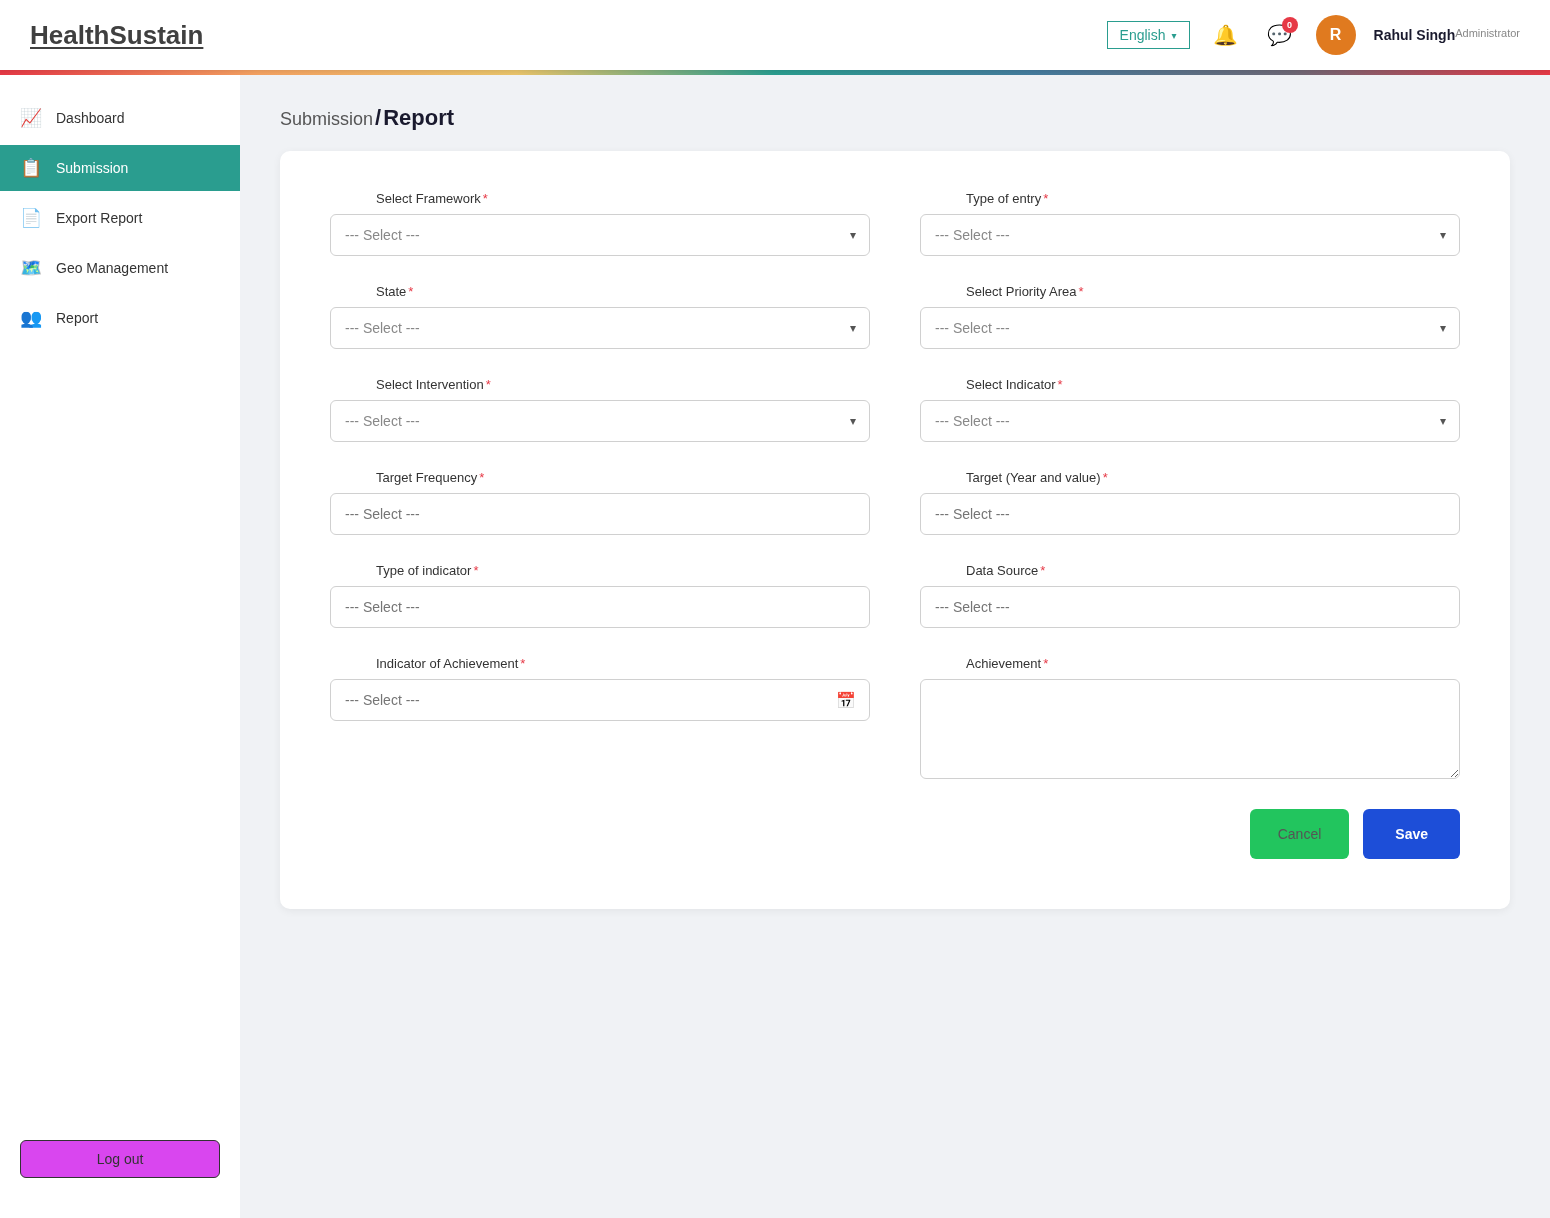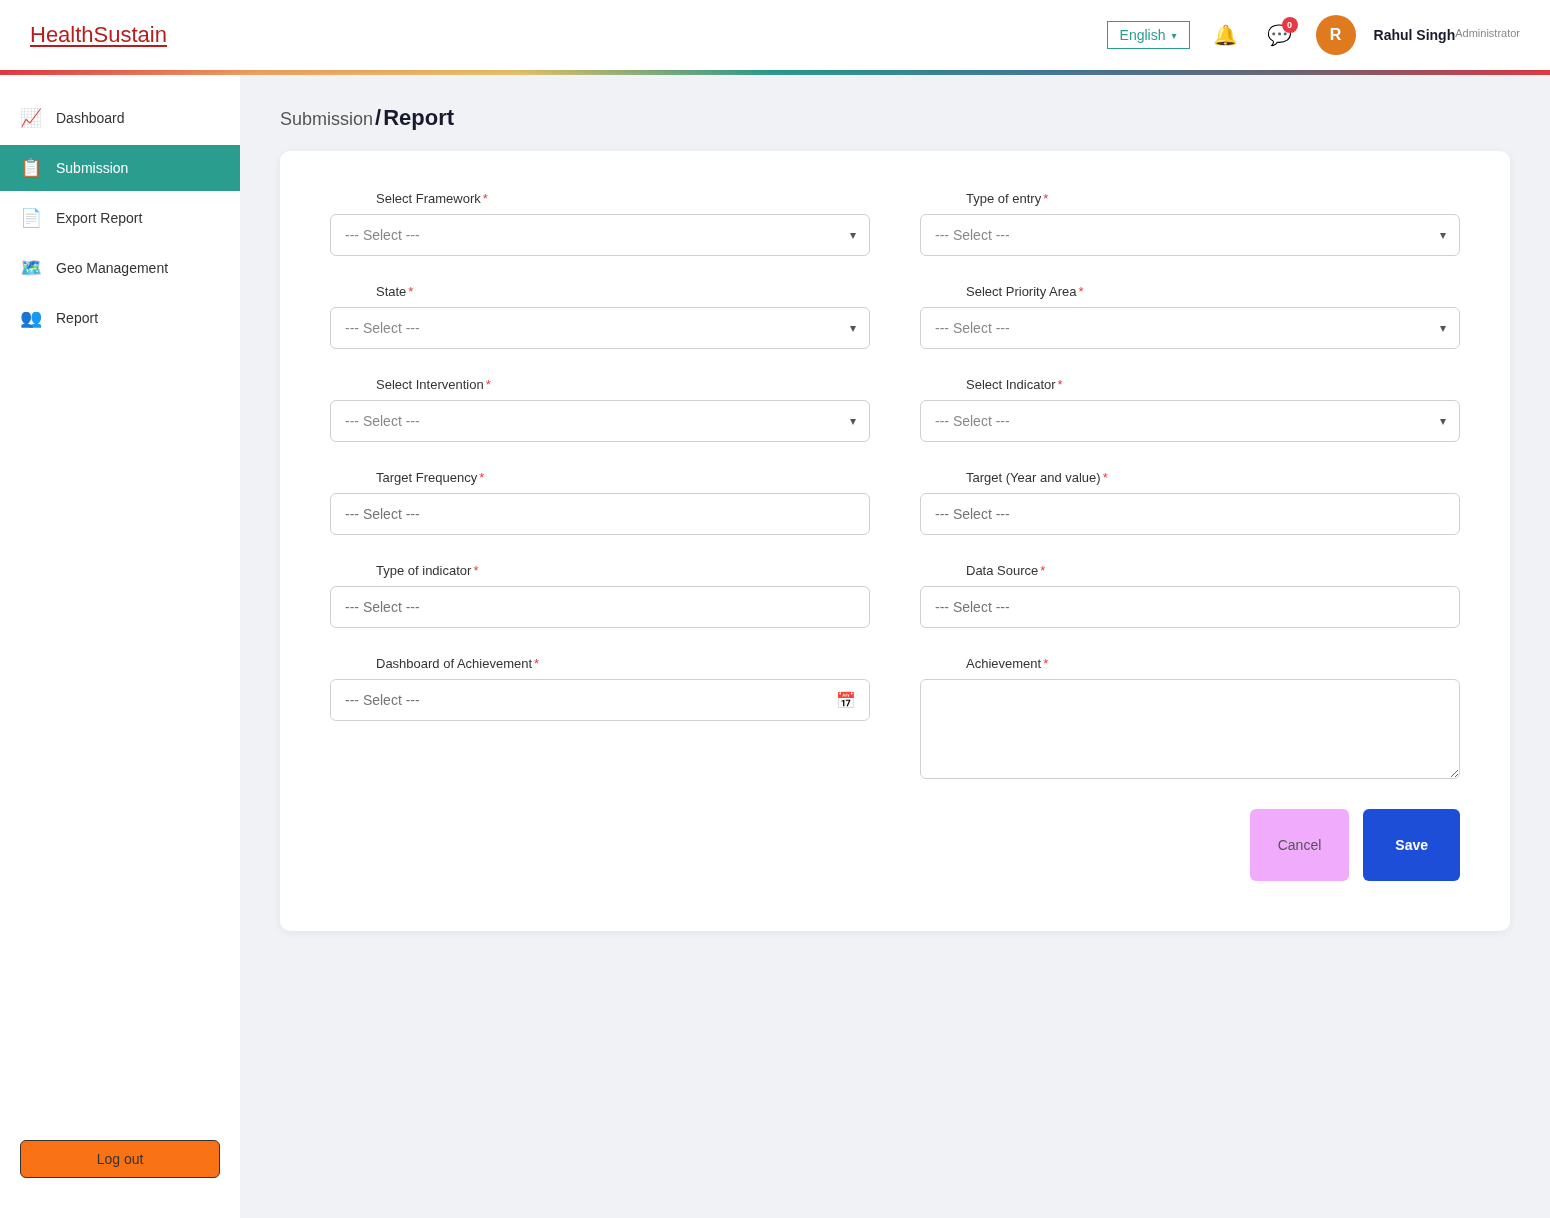--- a/index.html
+++ b/index.html
@@ -11,23 +11,23 @@
       height: 70px;
       display: flex;
       align-items: center;
       justify-content: space-between;
       padding: 0 30px;
       box-shadow: 0 2px 4px rgba(0,0,0,0.08);
       position: relative;
       z-index: 10;
     }
     .header-logo {
-      font-size: 22px;
-      font-weight: 400;
-      color: #b91c1c;
+      font-size: 26px;
+      font-weight: 700;
+      color: #404040;
       text-decoration: underline;
       text-underline-offset: 3px;
     }
     .header-right {
       display: flex;
       align-items: center;
       gap: 18px;
     }
     .lang-selector {
       border: 1.5px solid #2a9d8f;
@@ -117,21 +117,21 @@
       color: #fff;
     }
     .sidebar-item.active .sidebar-icon { color: #fff; }
     .sidebar-icon { font-size: 18px; color: #555; width: 22px; text-align: center; }
     .sidebar-bottom { padding: 20px; }
     .logout-btn {
       width: 100%;
       padding: 10px 0;
       border: 1.5px solid #333;
       border-radius: 6px;
-      background: #f97316;
+      background: #d946ef;
       font-size: 14px;
       font-weight: 500;
       cursor: pointer;
       color: #333;
     }
 
     
     .main {
       flex: 1;
       padding: 30px 40px;
@@ -239,22 +239,22 @@
       resize: vertical;
     }
 
     .form-actions {
       display: flex;
       justify-content: flex-end;
       gap: 14px;
       margin-top: 30px;
     }
     .btn-cancel {
-      padding: 28px 28px;
-      background: #f0abfc;
+      padding: 17px 28px;
+      background: #22c55e;
       border: none;
       border-radius: 6px;
       font-size: 14px;
       font-weight: 500;
       color: #555;
       cursor: pointer;
     }
     .btn-save {
       padding: 12px 32px;
       background: #1d4ed8;
@@ -432,21 +432,21 @@
           <label class="field-label">
             <span>Data Source</span><span class="required">*</span>
           </label>
           <input class="text-input" type="text" placeholder="--- Select ---" style="">
         </div>
       </div>
 
       <div class="form-row">
         <div class="form-field">
           <label class="field-label">
-            <span>Dashboard of Achievement</span><span class="required">*</span>
+            <span>Indicator of Achievement</span><span class="required">*</span>
           </label>
           <div class="calendar-wrapper">
             <input class="text-input" type="text" style="padding-right: 40px;" placeholder="--- Select ---">
             <span class="calendar-icon">📅</span>
           </div>
         </div>
         <div class="form-field">
           <label class="field-label">
             <span>Achievement</span><span class="required">*</span>
           </label>

